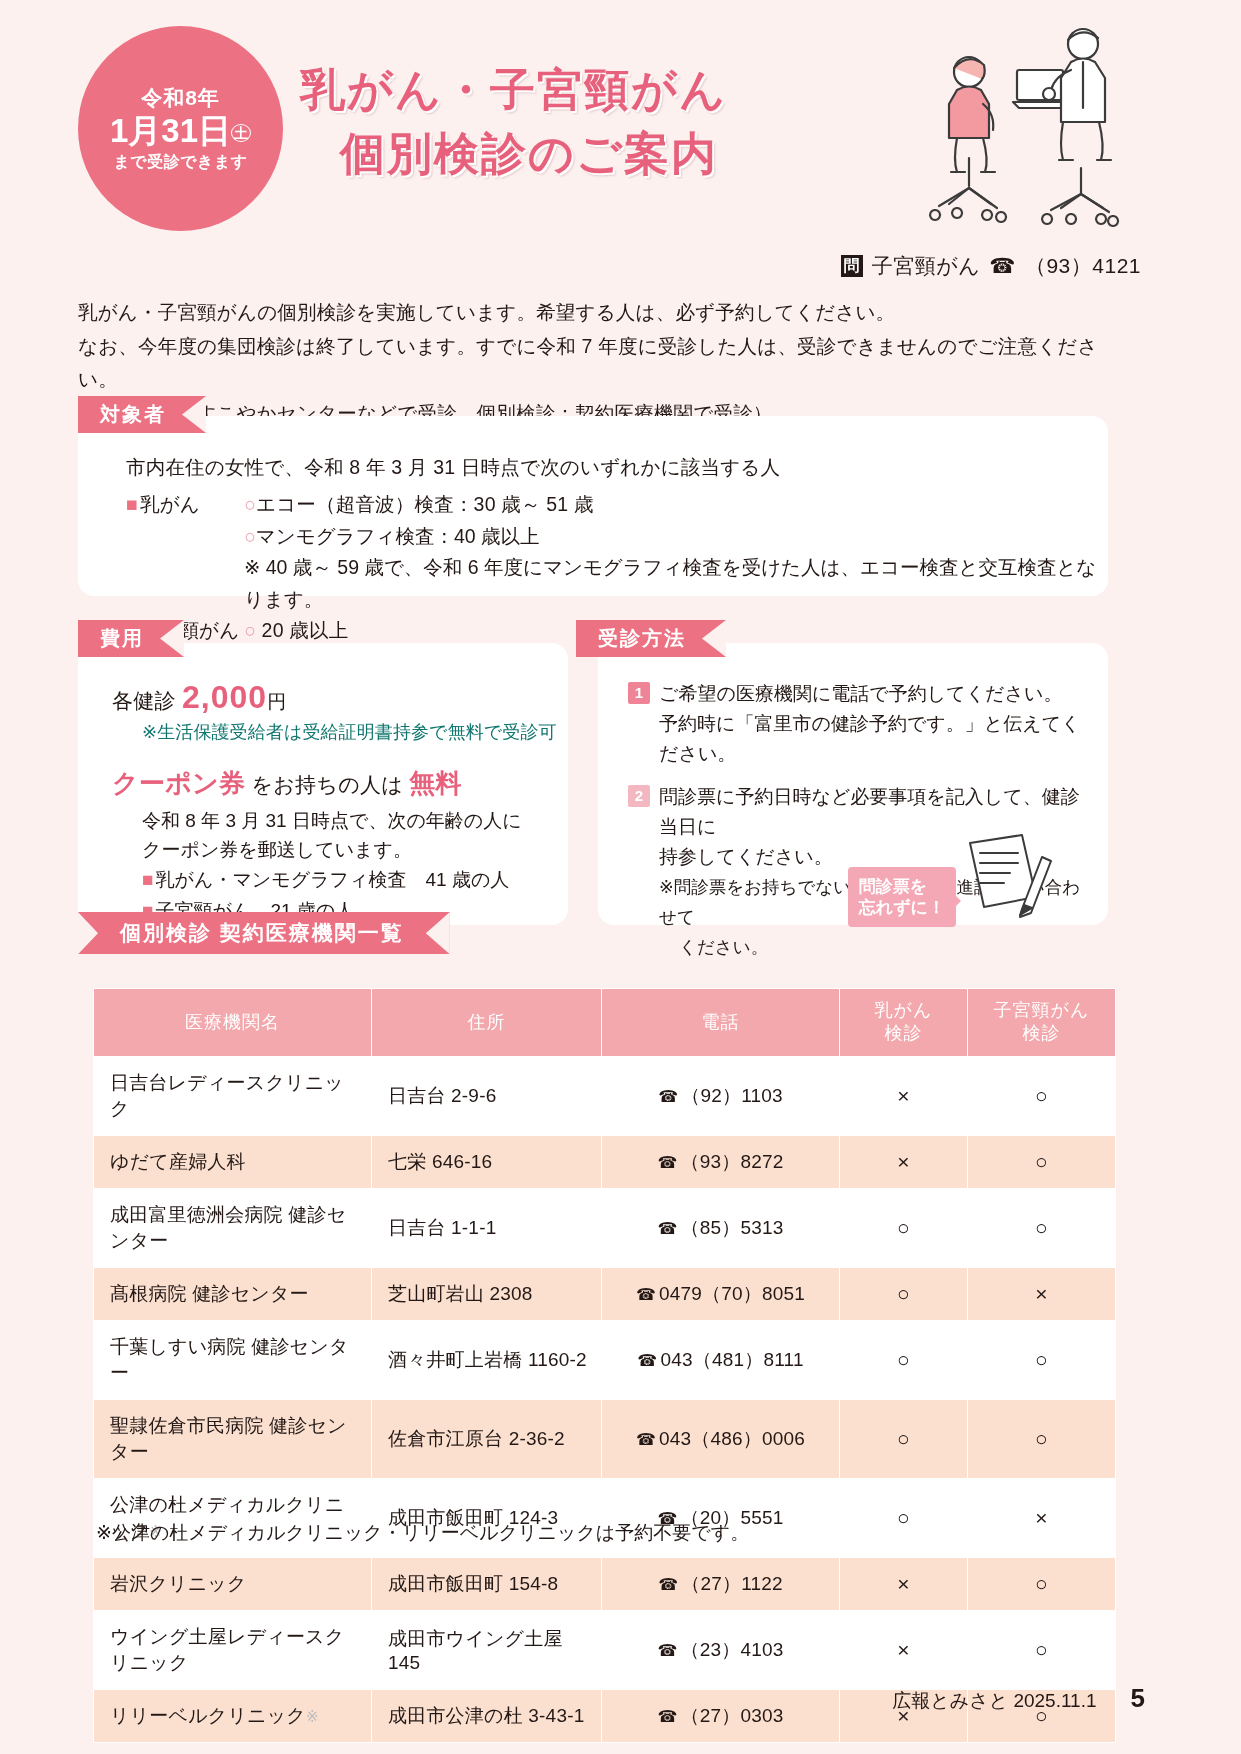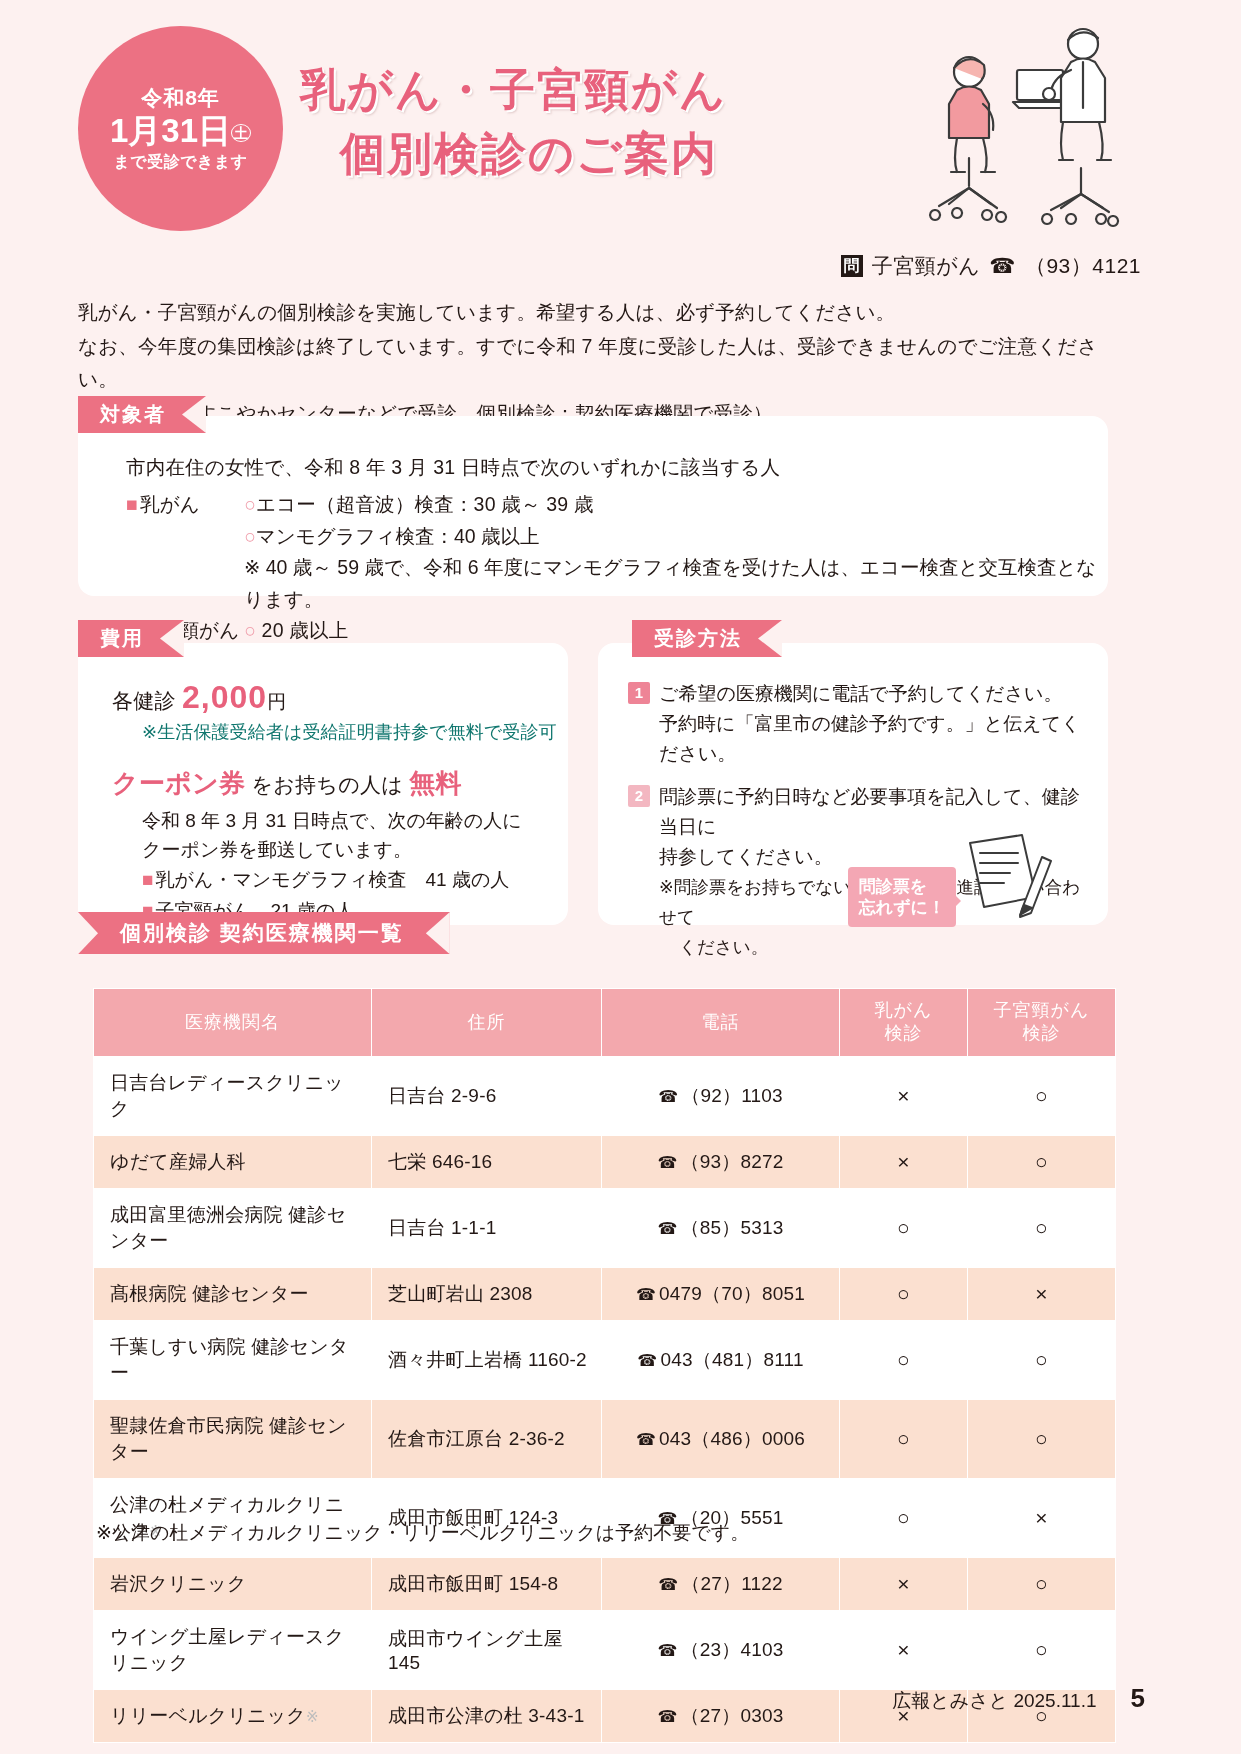--- a/index.html
+++ b/index.html
@@ -90,21 +90,21 @@
   .cost-main .amt { color: #e8617c; font-size: 32px; font-weight: bold; letter-spacing: 1px; }
   .cost-main .yen { font-size: 19px; color: #231815; }
   .cost-note { font-size: 18px; color: #0f766e; padding-left: 30px; margin-top: 4px; letter-spacing: .1px; }
   .coupon-head { margin-top: 22px; font-size: 21px; letter-spacing: .3px; }
   .coupon-head .big { color: #e8617c; font-size: 26px; font-weight: bold; }
   .coupon-sub { font-size: 19px; line-height: 1.55; padding-left: 30px; margin-top: 5px; }
   .coupon-li { font-size: 19px; line-height: 1.62; padding-left: 30px; }
 
   
   .card-method { left: 598px; top: 643px; width: 510px; height: 282px; }
-  .rb-method { position: absolute; left: 632px; top: 620px; z-index: 3; }
+  .rb-method { position: absolute; left: 576px; top: 620px; z-index: 3; }
   .method-body { padding: 36px 24px 0 30px; }
   .step { display: flex; gap: 9px; font-size: 19px; line-height: 1.58; margin-bottom: 13px; }
   .step-num {
     flex: 0 0 auto; width: 22px; height: 22px; margin-top: 3px;
     background: #ee8496; color: #fff; font-size: 15px; font-weight: bold;
     display: flex; align-items: center; justify-content: center; border-radius: 2px;
   }
   .step-num.faint { background: #f3b7c1; }
   .step-sub { font-size: 17.5px; line-height: 1.5; }
 
@@ -227,21 +227,21 @@
     <p>（集団検診：すこやかセンターなどで受診　個別検診：契約医療機関で受診）</p>
   </div>
 
   <div class="ribbon rb-target">対象者</div>
   <div class="card card-target">
     <div class="target-body">
       <div class="lead">市内在住の女性で、令和 8 年 3 月 31 日時点で次のいずれかに該当する人</div>
 
       <div class="row-item">
         <span class="lbl"><span class="sq">■</span><span>乳がん</span></span>
-        <span><span class="circ">○</span><span>エコー（超音波）検査：30 歳～ 39 歳</span></span>
+        <span><span class="circ">○</span><span>エコー（超音波）検査：30 歳～ 51 歳</span></span>
       </div>
       <div class="sub-ind"><span class="circ">○</span><span>マンモグラフィ検査：40 歳以上</span></div>
       <div class="sub-ind">※ 40 歳～ 59 歳で、令和 6 年度にマンモグラフィ検査を受けた人は、エコー検査と交互検査となります。</div>
 
       <div class="row-item">
         <span class="lbl"><span class="sq">■</span><span>子宮頸がん</span></span>
         <span><span class="circ">○</span> <span>20 歳以上</span></span>
       </div>
     </div>
   </div>

